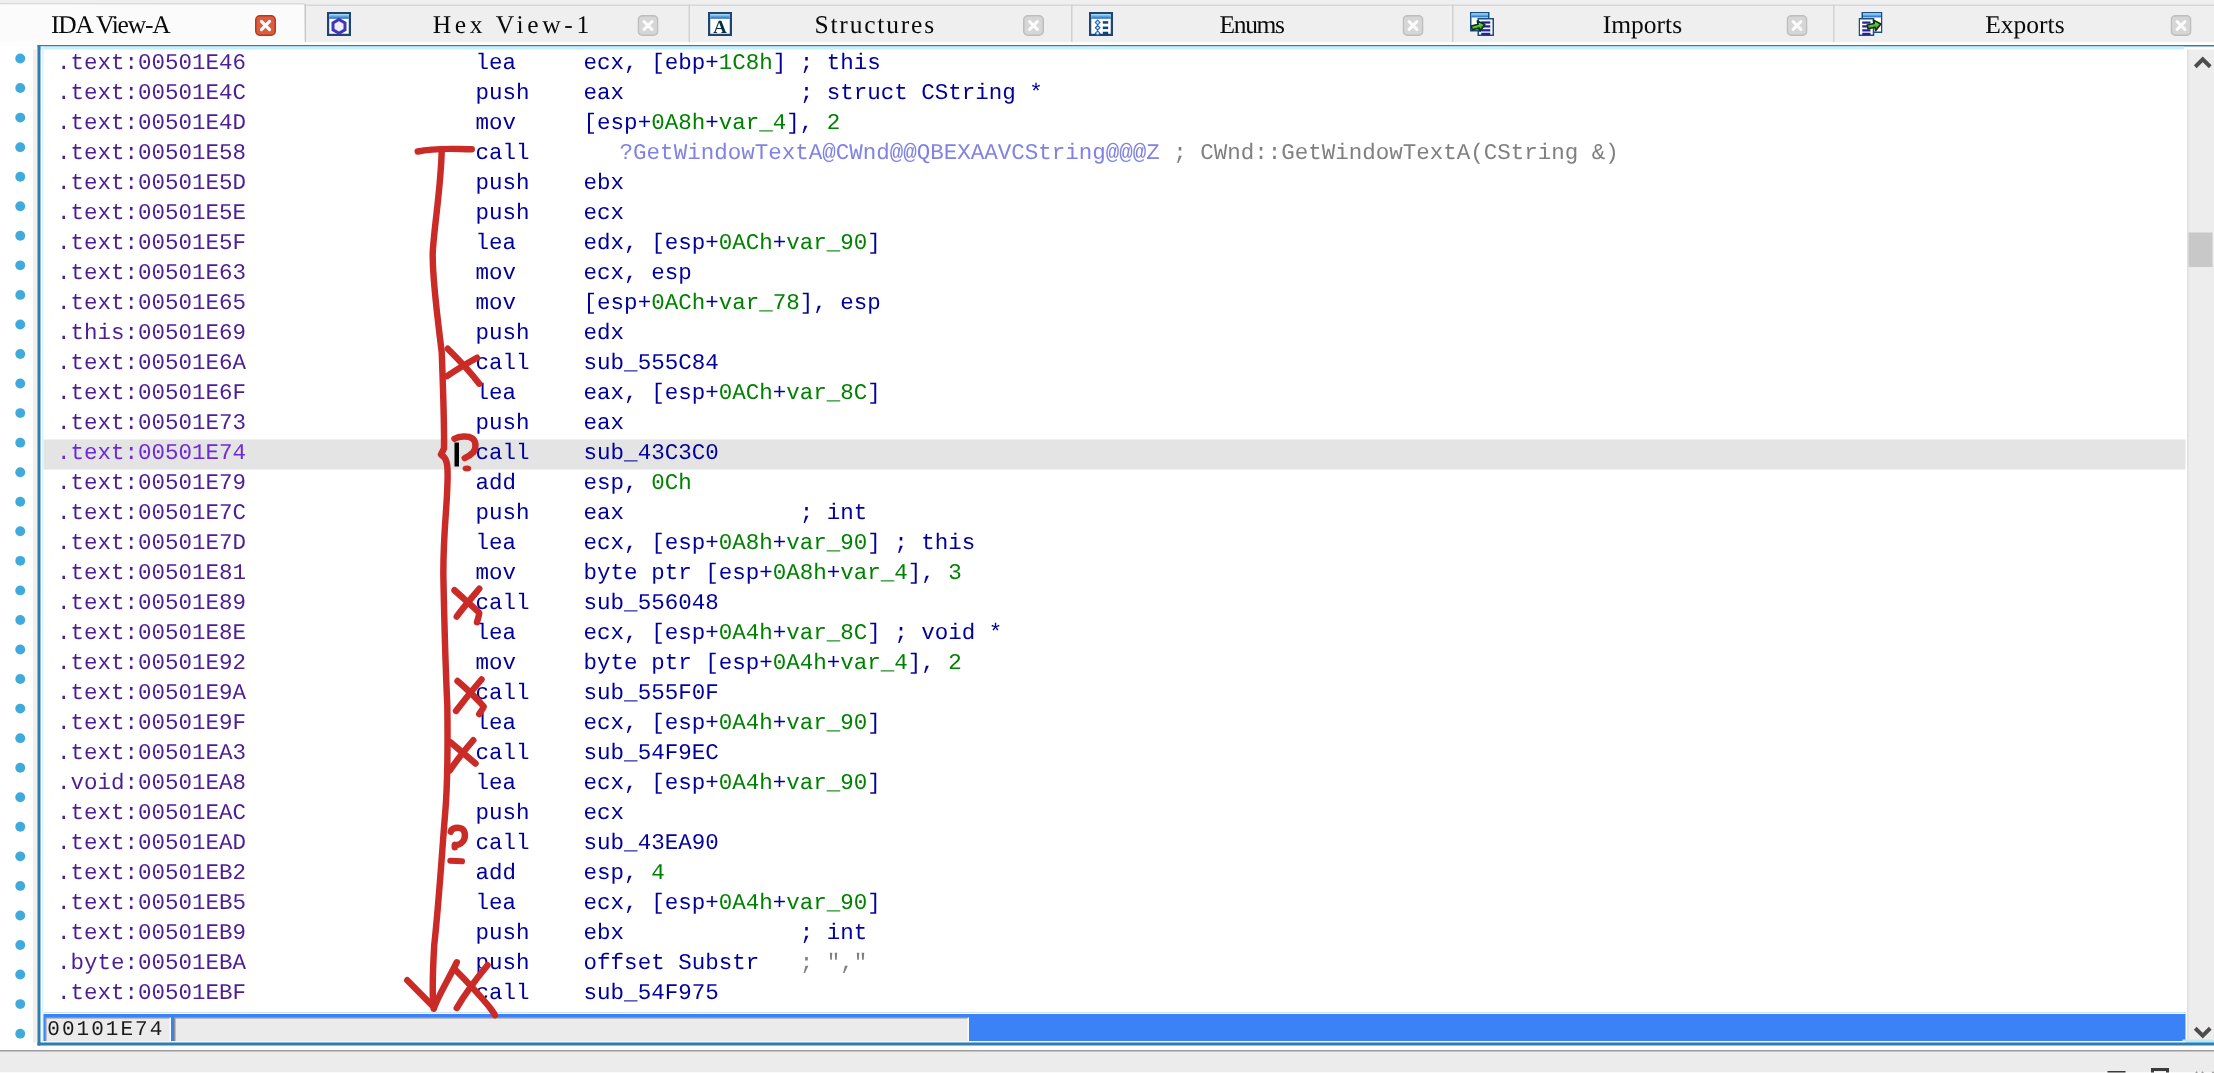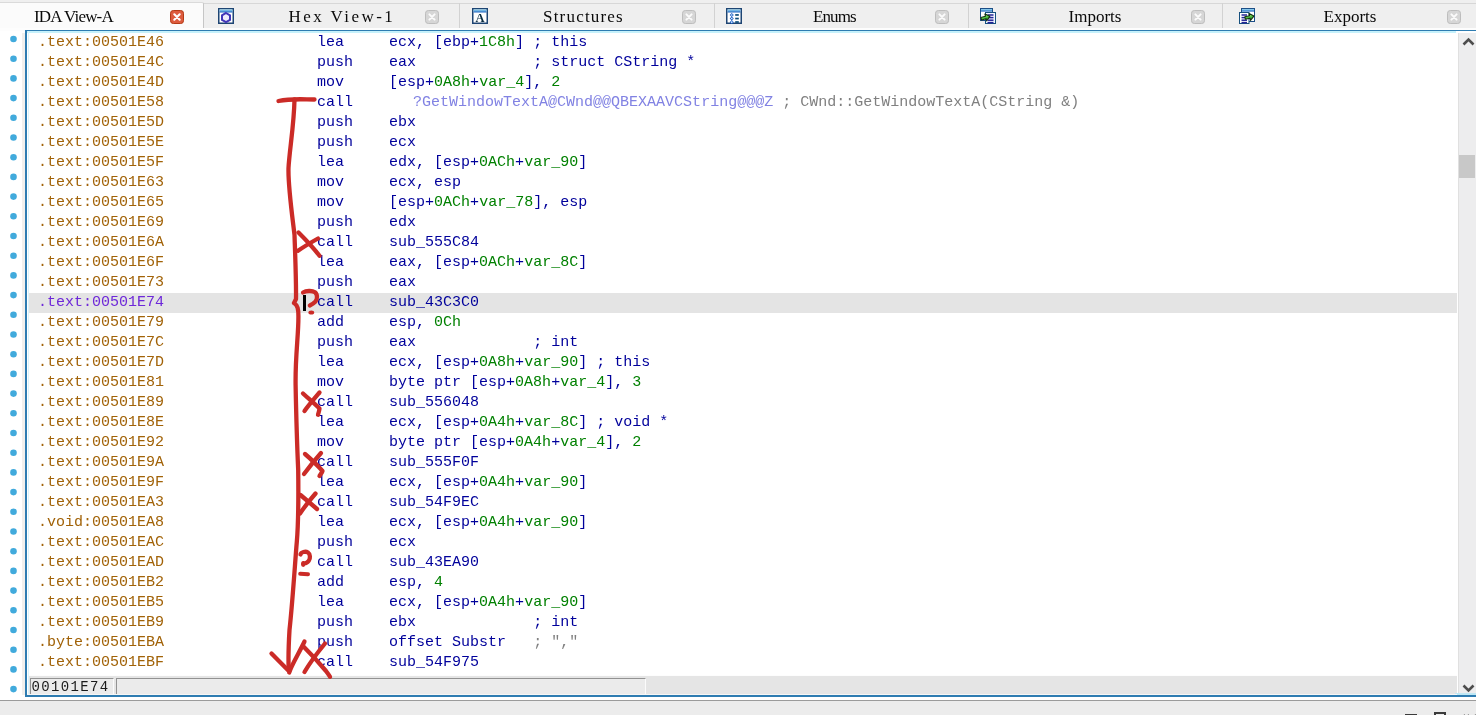--- a/index.html
+++ b/index.html
@@ -19,23 +19,23 @@
 #leftborder { position:absolute; left:25.4px; top:29.5px; width:2.1px; height:667.5px; background:#2e7cb1; z-index:6; }
 #leftborder2 { position:absolute; left:27.5px; top:31.4px; width:1.3px; height:663px; background:#d9f5fc; z-index:6; }
 #botborder { position:absolute; left:25px; top:695.2px; width:1451px; height:2.2px; background:#2e7cb1; z-index:6; }
 #marginline { position:absolute; left:22px; top:33px; width:2.6px; height:662px; background:#f1f0ed; }
 #content { position:absolute; left:28.8px; top:33px; width:1428.5px; height:642px; background:#fff; z-index:0; }
 #hl { position:absolute; left:28.8px; top:293px; width:1428.5px; height:20px; background:#e4e4e4; z-index:1; }
 pre#code { position:absolute; z-index:2; left:38px; top:33px; font-family:"Liberation Mono", monospace;
   font-size:15px; line-height:20px; color:#151515; }
 pre#code i { font-style:normal; }
 i.n { color:#00009b; } i.g { color:#008000; } i.k { color:#808080; }
-i.p { color:#8182e3;margin-left:24px; } i.b { color:#a16207; } i.u { color:#6d28d9; }
+i.p { color:#8182e3;margin-left:24px; } i.b { color:#4c1d95; } i.u { color:#6d28d9; }
 #cursor { position:absolute; z-index:3; left:303px; top:294.5px; width:2.8px; height:16px; background:#000; }
-#statusbar { position:absolute; left:27.5px; top:675px; width:1429.5px; height:20.5px; background:#e5e5e5;
+#statusbar { position:absolute; left:27.5px; top:675px; width:1429.5px; height:20.5px; background:#3b82f6;
   border-top:1px solid #fdfdfd; }
 .sbox { position:absolute; top:1.5px; height:18.5px; background:#ebebeb;
   border:1px solid; border-color:#929292 #fbfbfb #fbfbfb #929292; }
 #sbox1 { left:2.5px; width:84px; }
 #sbox2 { left:88px; width:530px; }
 #statusbar .stext { position:absolute; top:3.2px; font-family:"Liberation Mono", monospace;
   font-size:14px; letter-spacing:1.35px; color:#1a1a1a; white-space:pre; }
 #st1 { left:4px; } #st2 { left:90.5px; }
 #botstrip { position:absolute; left:0; top:699.5px; width:1476px; height:15.5px; background:#ececec;
   border-top:1.5px solid #9b9b9b; }
@@ -179,21 +179,21 @@
 <div id="hl"></div>
 <pre id="code"><i class="b">.text:00501E46</i>                 <i class="n">lea     </i><i class="n">ecx, [ebp+</i><i class="g">1C8h</i><i class="n">]</i> <i class="n">; this</i>
 <i class="b">.text:00501E4C</i>                 <i class="n">push    </i><i class="n">eax</i>             <i class="n">; struct CString *</i>
 <i class="b">.text:00501E4D</i>                 <i class="n">mov     </i><i class="n">[esp+</i><i class="g">0A8h</i><i class="n">+</i><i class="g">var_4</i><i class="n">], </i><i class="g">2</i>
 <i class="b">.text:00501E58</i>                 <i class="n">call    </i><i class="p">?GetWindowTextA@CWnd@@QBEXAAVCString@@@Z</i> <i class="k">; CWnd::GetWindowTextA(CString &amp;)</i>
 <i class="b">.text:00501E5D</i>                 <i class="n">push    </i><i class="n">ebx</i>
 <i class="b">.text:00501E5E</i>                 <i class="n">push    </i><i class="n">ecx</i>
 <i class="b">.text:00501E5F</i>                 <i class="n">lea     </i><i class="n">edx, [esp+</i><i class="g">0ACh</i><i class="n">+</i><i class="g">var_90</i><i class="n">]</i>
 <i class="b">.text:00501E63</i>                 <i class="n">mov     </i><i class="n">ecx, esp</i>
 <i class="b">.text:00501E65</i>                 <i class="n">mov     </i><i class="n">[esp+</i><i class="g">0ACh</i><i class="n">+</i><i class="g">var_78</i><i class="n">], esp</i>
-<i class="b">.text:00501E69</i>                 <i class="n">push    </i><i class="n">edx</i>
+<i class="b">.this:00501E69</i>                 <i class="n">push    </i><i class="n">edx</i>
 <i class="b">.text:00501E6A</i>                 <i class="n">call    </i><i class="n">sub_555C84</i>
 <i class="b">.text:00501E6F</i>                 <i class="n">lea     </i><i class="n">eax, [esp+</i><i class="g">0ACh</i><i class="n">+</i><i class="g">var_8C</i><i class="n">]</i>
 <i class="b">.text:00501E73</i>                 <i class="n">push    </i><i class="n">eax</i>
 <i class="u">.text:00501E74</i>                 <i class="n">call    </i><i class="n">sub_43C3C0</i>
 <i class="b">.text:00501E79</i>                 <i class="n">add     </i><i class="n">esp, </i><i class="g">0Ch</i>
 <i class="b">.text:00501E7C</i>                 <i class="n">push    </i><i class="n">eax</i>             <i class="n">; int</i>
 <i class="b">.text:00501E7D</i>                 <i class="n">lea     </i><i class="n">ecx, [esp+</i><i class="g">0A8h</i><i class="n">+</i><i class="g">var_90</i><i class="n">]</i> <i class="n">; this</i>
 <i class="b">.text:00501E81</i>                 <i class="n">mov     </i><i class="n">byte ptr [esp+</i><i class="g">0A8h</i><i class="n">+</i><i class="g">var_4</i><i class="n">], </i><i class="g">3</i>
 <i class="b">.text:00501E89</i>                 <i class="n">call    </i><i class="n">sub_556048</i>
 <i class="b">.text:00501E8E</i>                 <i class="n">lea     </i><i class="n">ecx, [esp+</i><i class="g">0A4h</i><i class="n">+</i><i class="g">var_8C</i><i class="n">]</i> <i class="n">; void *</i>

